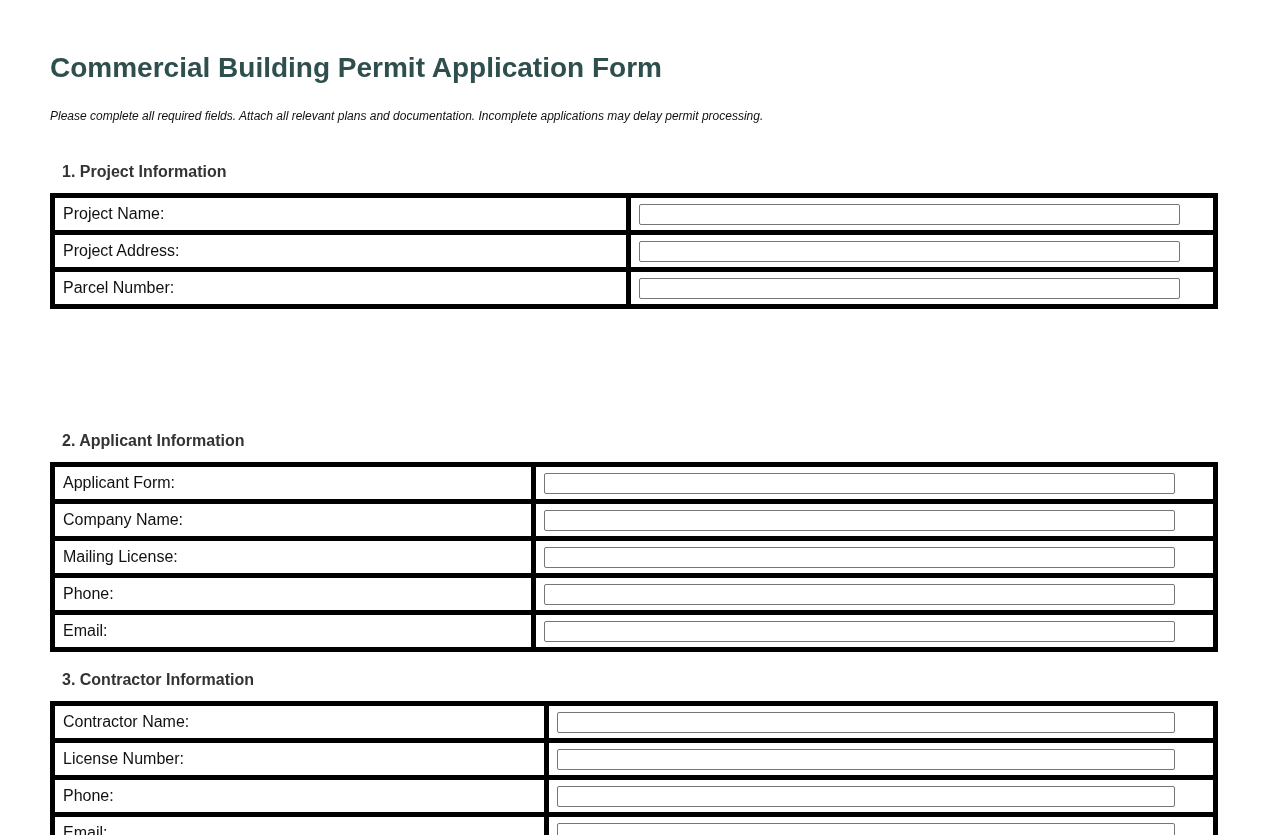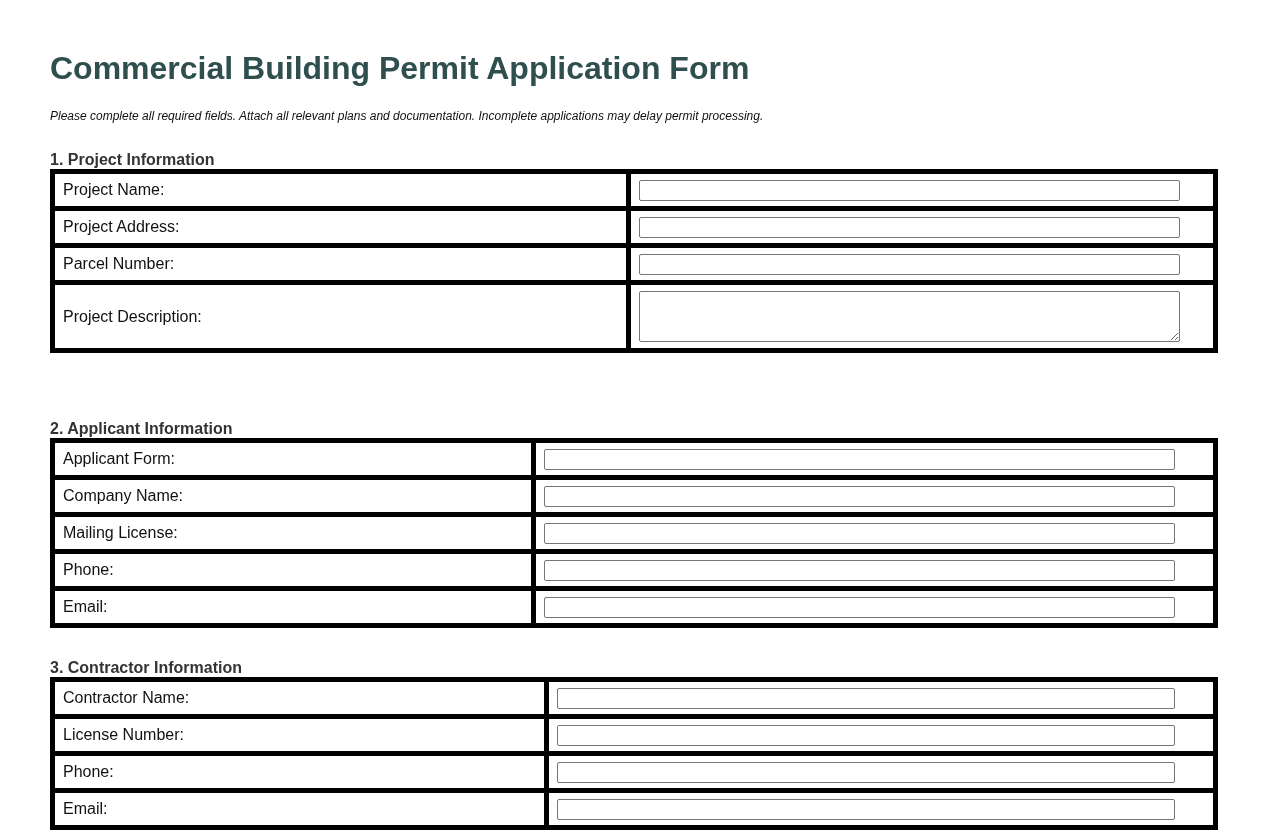--- a/index.html
+++ b/index.html
@@ -19,21 +19,21 @@
       position: absolute;
       left: 50px;
       top: 0;
       width: 1163px;
     }
     h1.title {
       margin: 0;
       position: absolute;
       top: 48px;
       left: 0;
-      font-size: 32px;
+      font-size: 28px;
       font-weight: bold;
       color: #2f4f4f;
       line-height: 40px;
       white-space: nowrap;
     }
     p.intro {
       margin: 0;
       position: absolute;
       top: 106px;
       left: 0;
@@ -42,21 +42,21 @@
       color: #111;
       line-height: 20px;
       white-space: nowrap;
     }
     .section {
       position: absolute;
       left: 0;
       width: 1163px;
     }
     .section h2 {
-      margin: 0;
+      margin: 12px;
       font-size: 16px;
       font-weight: bold;
       color: #333;
       line-height: 19px;
       height: 19px;
     }
     table.form-table {
       border-collapse: collapse;
       width: 1163px;
       table-layout: fixed;
@@ -140,26 +140,20 @@
         <td>
               <input type="text" value="" style="">
             </td>
       </tr>
       <tr>
         <td>Parcel Number:</td>
         <td>
               <input type="text" value="" style="">
             </td>
       </tr>
-      <tr class="tall">
-        <td>Project Description:</td>
-        <td>
-              <textarea style=""></textarea>
-            </td>
-      </tr>
     </tbody>
       </table>
   </div>
 
   <div class="section" id="sec2">
     <h2>2. Applicant Information</h2>
     <table class="form-table">
       <colgroup>
           <col class="c1">
           <col class="c2">

